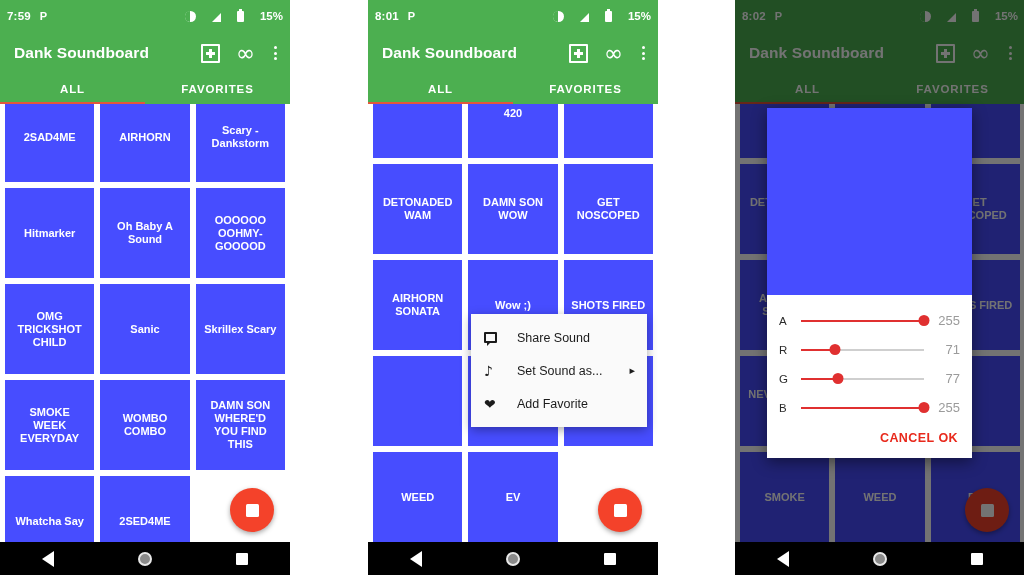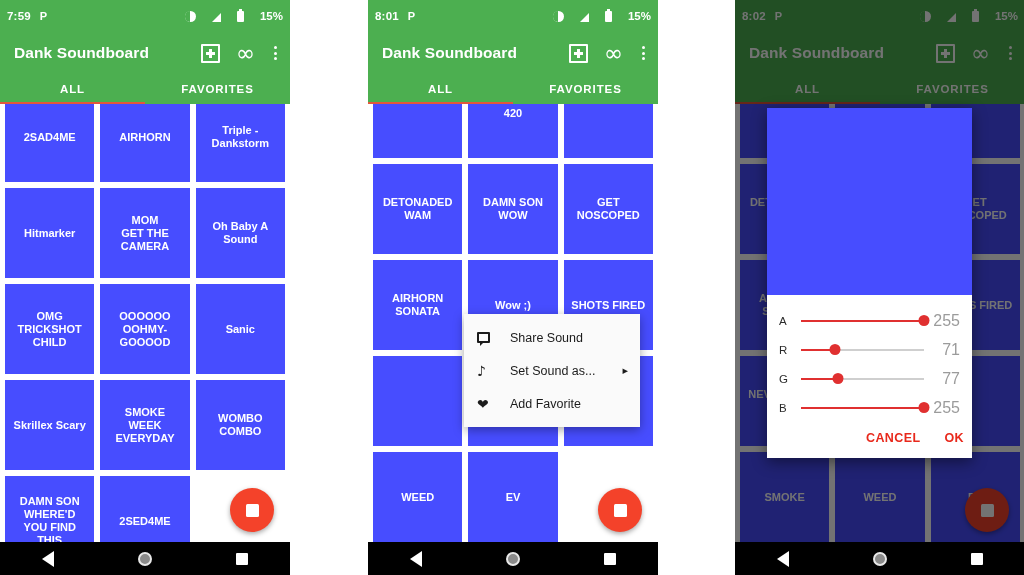--- a/index.html
+++ b/index.html
@@ -232,21 +232,21 @@
   }
   .nav-recent {
     width: 12px; height: 12px;
     background: #ffffff;
     border-radius: 1px;
   }
 
   
   .popup {
     position: absolute;
-    left: 96px; top: 314px;
+    left: 103px; top: 314px;
     width: 176px;
     background: #fafafa;
     box-shadow: 0 3px 10px rgba(0,0,0,0.35);
     padding: 7px 0;
     z-index: 10;
   }
   .popup-item {
     display: flex;
     align-items: center;
     height: 33px;
@@ -334,28 +334,28 @@
     position: absolute;
     top: -4.5px;
     width: 11px; height: 11px;
     border-radius: 50%;
     background: #e03030;
     transform: translateX(-5.5px);
   }
   .slider-val {
     width: 30px;
     text-align: right;
-    font-size: 16px;
+    font-size: 13px;
     color: #9b9b9b;
   }
   .dialog-actions {
     display: flex;
     justify-content: flex-end;
-    gap: 24px;
-    padding: 7px 8px 13px 0;
+    gap: 4px;
+    padding: 7px 14px 13px 0;
   }
   .dialog-btn {
     color: #e8291c;
     font-size: 12.5px;
     font-weight: bold;
     letter-spacing: 0.4px;
   }
 </style>
 </head>
 <body>
@@ -390,45 +390,43 @@
     <div class="tabs">
       <div class="tab">ALL</div>
       <div class="tab">FAVORITES</div>
       <div class="tab-indicator"></div>
     </div>
 
     <div class="grid-wrap">
       <div class="grid">
           <div class="tile">2SAD4ME</div>
           <div class="tile">AIRHORN</div>
-          <div class="tile">Triple -
+          <div class="tile">Scary -
 Dankstorm</div>
           <div class="tile">Hitmarker</div>
-          <div class="tile">MOM
-GET THE
-CAMERA</div>
           <div class="tile">Oh Baby A
 Sound</div>
+          <div class="tile">OOOOOO
+OOHMY-
+GOOOOD</div>
           <div class="tile">OMG
 TRICKSHOT
 CHILD</div>
-          <div class="tile">OOOOOO
-OOHMY-
-GOOOOD</div>
           <div class="tile">Sanic</div>
           <div class="tile">Skrillex Scary</div>
           <div class="tile">SMOKE
 WEEK
 EVERYDAY</div>
           <div class="tile">WOMBO
 COMBO</div>
           <div class="tile">DAMN SON
 WHERE'D
 YOU FIND
 THIS</div>
+          <div class="tile">Whatcha Say</div>
           <div class="tile">2SED4ME</div>
         </div>
     </div>
 
     <div class="fab">
       <span class="fab-stop"></span>
     </div>
 
     <div class="navbar">
       <div class="nav-btn">

